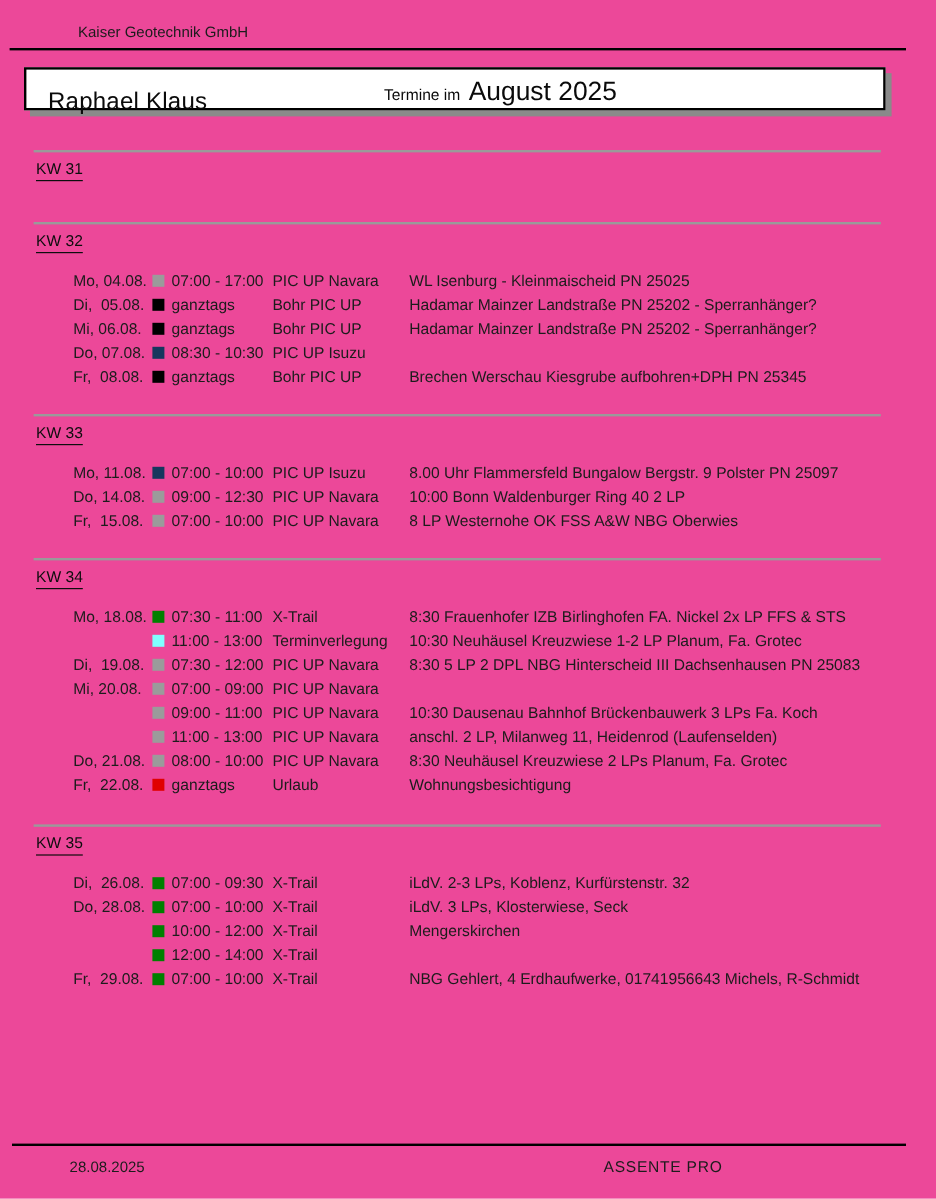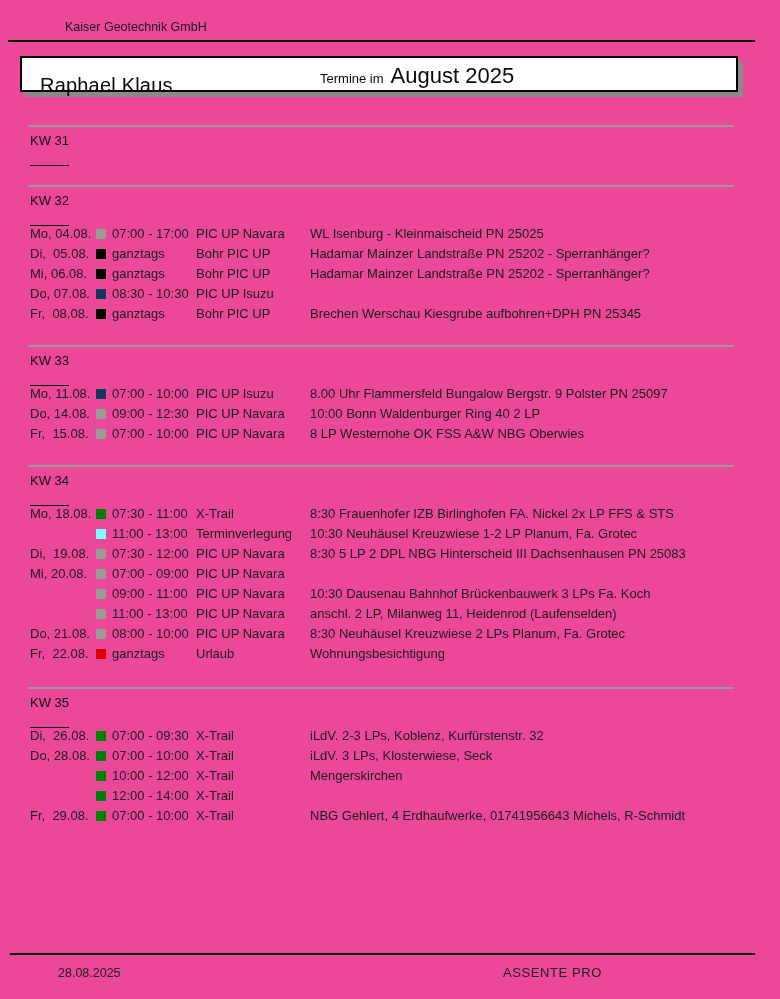--- a/index.html
+++ b/index.html
@@ -37,26 +37,27 @@
   .title-prefix{font-size:13px;color:#0a0a0a;}
   .title-month{font-size:22px;color:#0a0a0a;margin-left:7px;}
   
   .week{position:absolute;left:0;width:780px;}
   .rule{
     position:absolute;left:28px;top:0;width:706px;height:2px;background:#9a9a9a;
   }
   .kw{
     position:absolute;left:30px;top:8px;
     font-size:13px;color:#0d0d0d;
-    border-bottom:1px solid #0d0d0d;padding-bottom:17px;
+    border-bottom:1px solid #0d0d0d;padding-bottom:2px;
   }
   .rows{position:absolute;left:0;top:39px;width:780px;}
   .row{
     position:relative;height:20px;line-height:20px;font-size:13px;color:#1c1c1c;
     white-space:nowrap;
+    margin-left:31px;
   }
   .c-day{position:absolute;left:30px;white-space:pre;}
   .c-marker{
     position:absolute;left:96px;top:5px;width:10px;height:10px;display:block;
   }
   .c-time{position:absolute;left:112px;}
   .c-res{position:absolute;left:196px;}
   .c-desc{position:absolute;left:310px;}
   
   .footer-rule{

